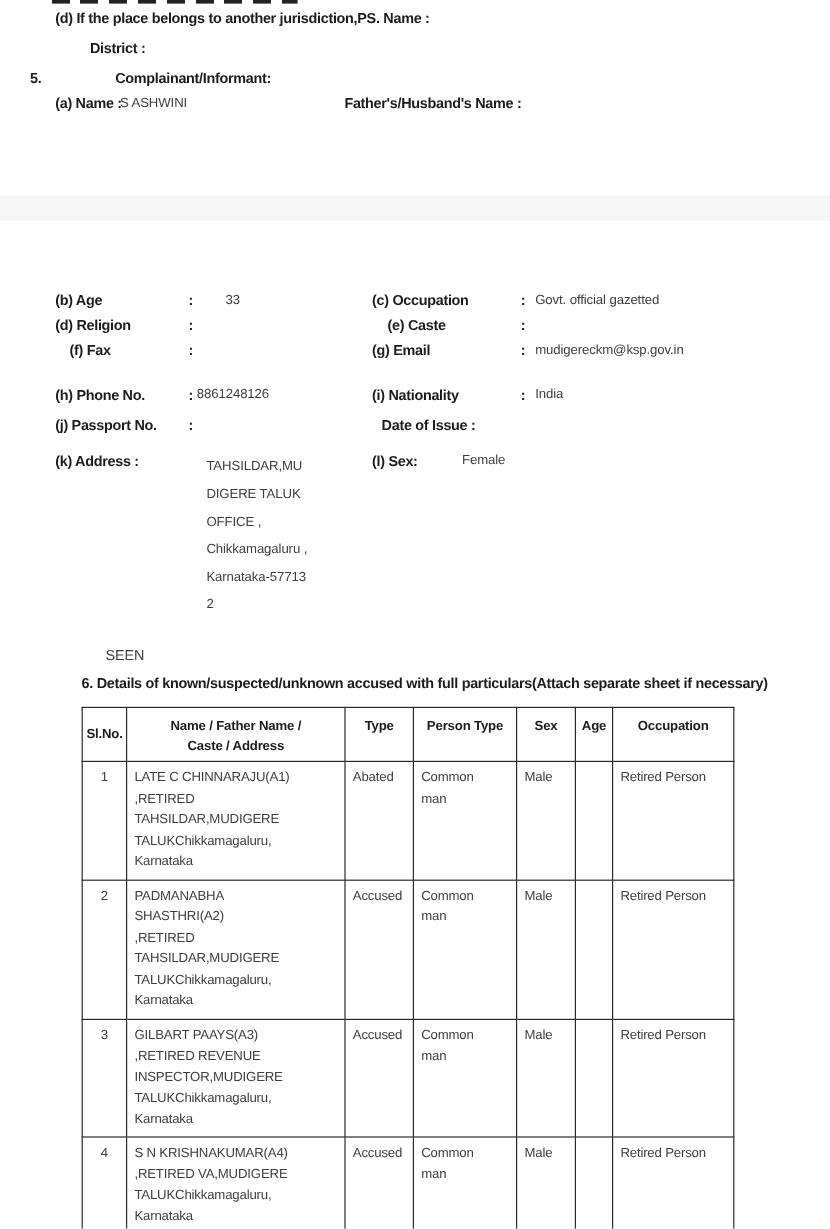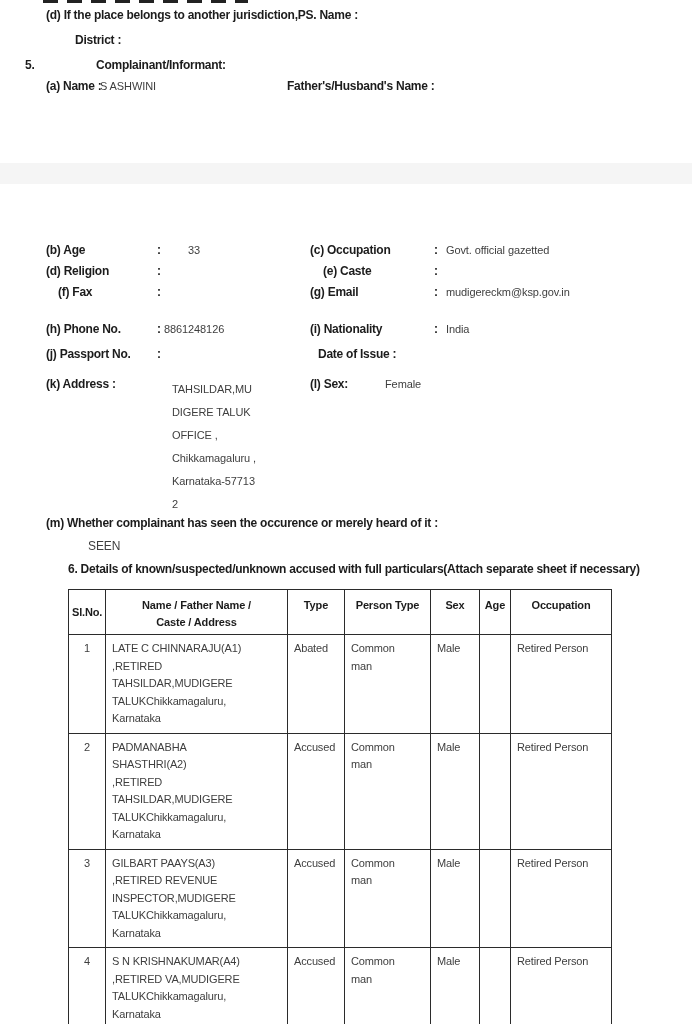--- a/index.html
+++ b/index.html
@@ -93,21 +93,20 @@
   <div class="abs val pre addr" style="left:172px;top:378px;">TAHSILDAR,MU
 DIGERE TALUK
 OFFICE ,
 Chikkamagaluru ,
 Karnataka-57713
 2</div>
 
   <div class="abs lbl" style="left:310px;top:377px;">(l) Sex:</div>
   <div class="abs val" style="left:385px;top:378px;">Female</div>
 
-  <div class="abs lbl" style="left:46px;top:516px;">(m) Whether complainant has seen the occurence or merely heard of it :</div>
   <div class="abs val" style="left:88px;top:539px;font-size:12px;">SEEN</div>
 
   <div class="abs lbl" style="left:27px;top:562px;margin-left:41px;">6. Details of known/suspected/unknown accused with full particulars(Attach separate sheet if necessary)</div>
 
   <table class="accused">
     <colgroup>
       <col style="width:37px">
         <col style="width:182px">
         <col style="width:57px">
       <col style="width:86px">

